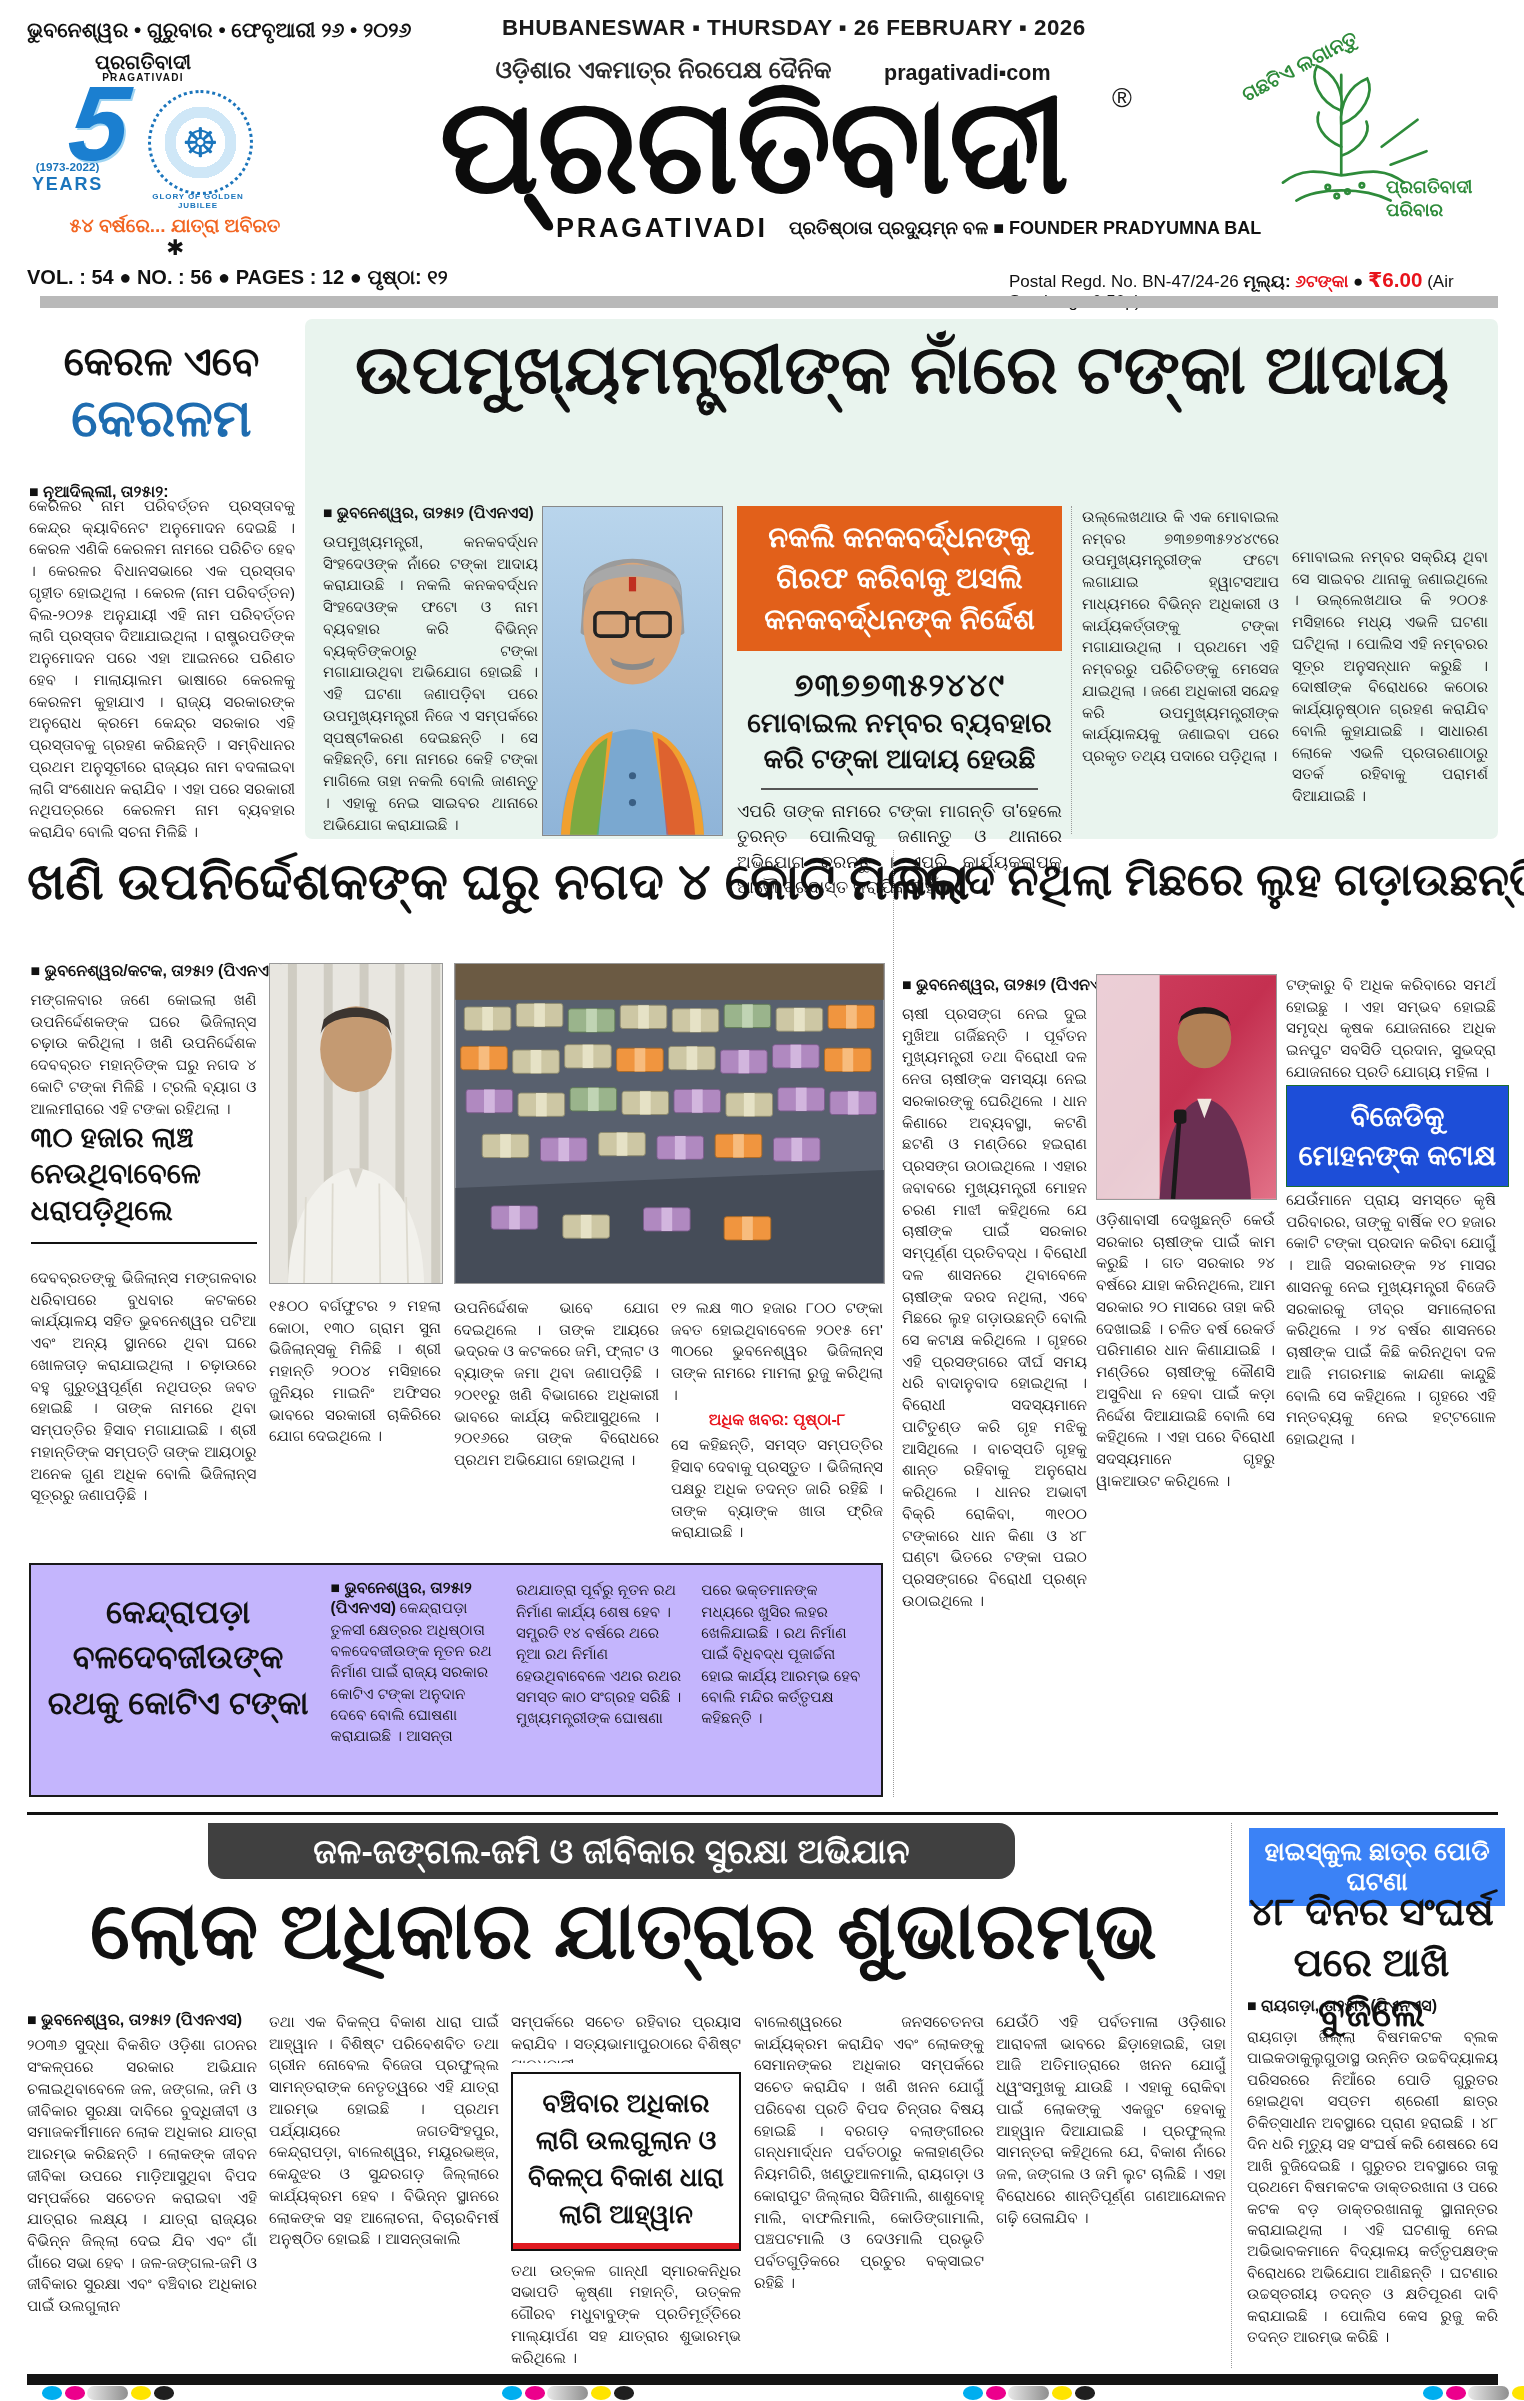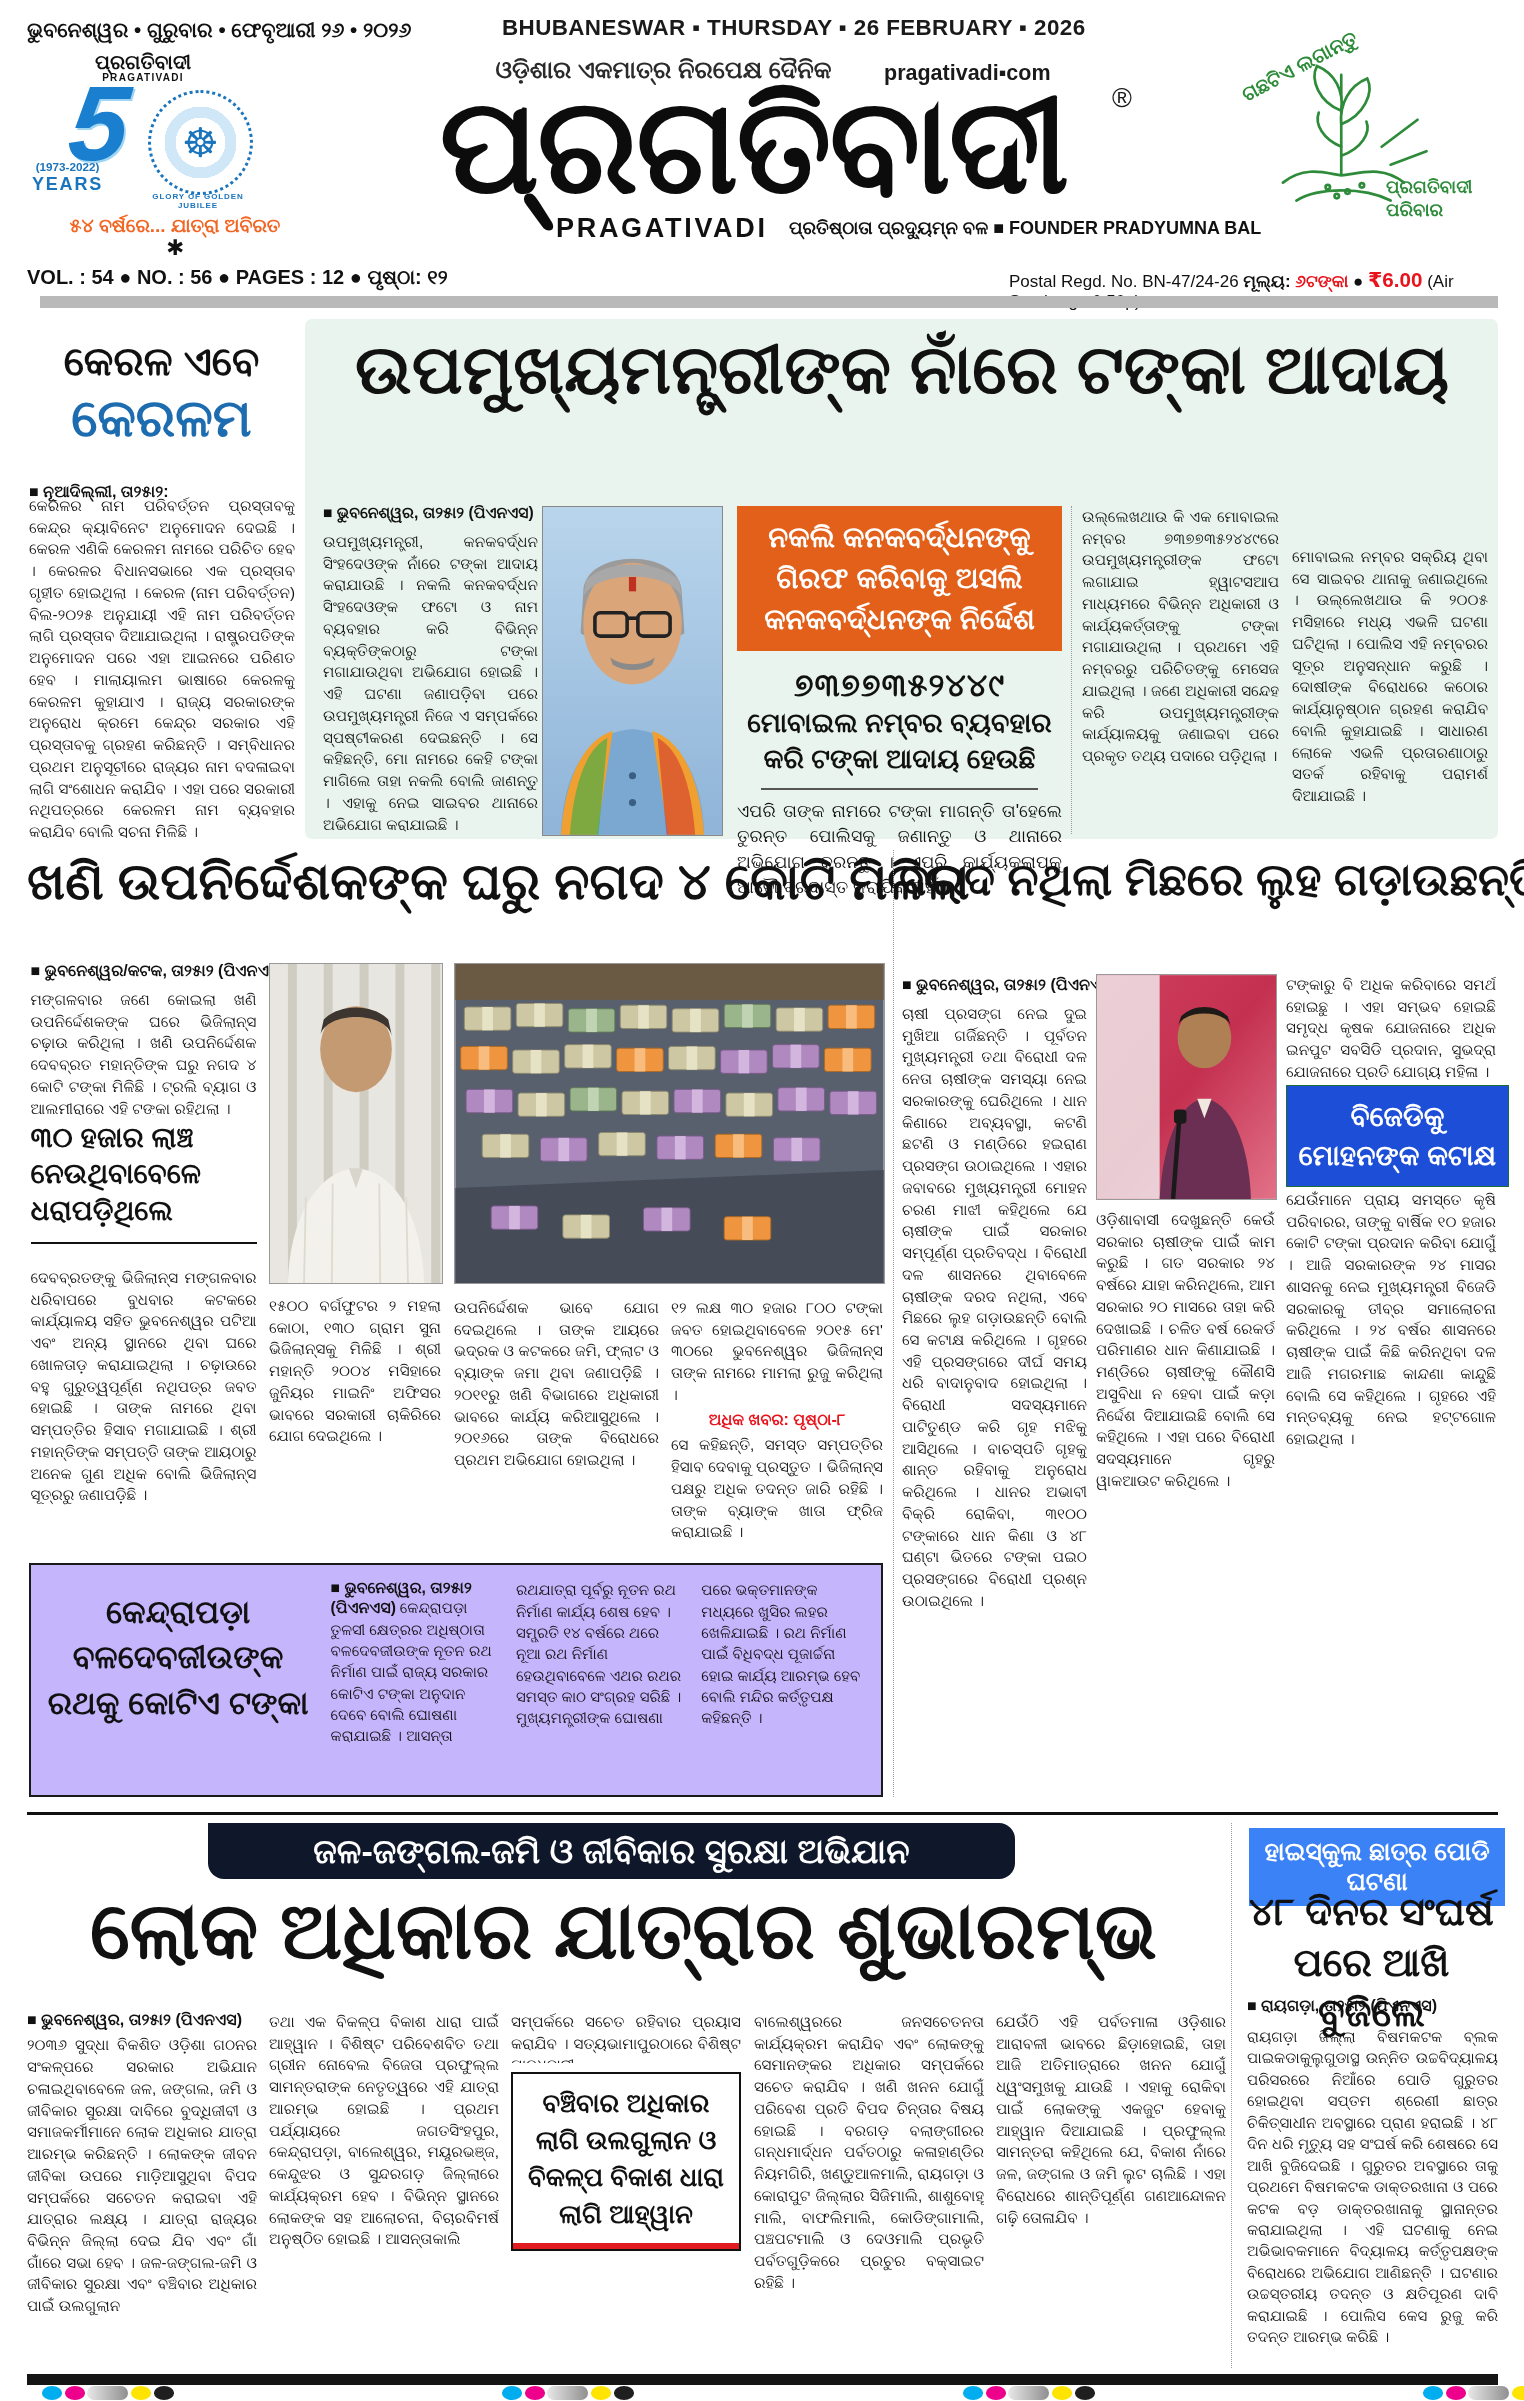--- a/index.html
+++ b/index.html
@@ -92,21 +92,21 @@
   .asm-date{left:902px;top:976px;}
   .asm-col1{left:902px;top:1003px;width:185px;height:795px;}
   .photo-assembly{left:1096px;top:974px;width:179px;height:224px;border:0.9px solid #999;}
   .asm-col2{left:1096px;top:1209px;width:179px;height:588px;}
   .asm-col3a{left:1286px;top:974px;width:210px;height:106px;}
   .green-box{left:1286px;top:1085px;width:210px;background:#1d4ed8;color:#fff;text-align:center;
              font-size:28px;font-weight:900;line-height:1.4;padding:10.8px 5.4px;border:0.9px solid #1d6e30;}
   .asm-col3b{left:1286px;top:1189px;width:210px;height:574px;}
   
   .row3-rule{left:27px;top:1812px;width:1471px;height:2.7px;background:#111;}
-  .blue-banner{left:208px;top:1823px;width:807px;height:56px;background:#0f172a;border-radius:0 16px 16px 16px;
+  .blue-banner{left:208px;top:1823px;width:807px;height:56px;background:#404040;border-radius:0 16px 16px 16px;
                color:#fff;text-align:center;font-size:34px;font-weight:900;line-height:56px;}
   .yatra-head{left:27px;top:1882px;width:1193px;text-align:center;font-size:79px;font-weight:900;line-height:1.25;white-space:nowrap;}
   .ycol{top:2011px;width:230px;height:357px;position:absolute;}
   .ycol .dateline{margin-bottom:5.4px;}
   .ybox{border:2.7px solid #111;margin:9px 0;padding:10.8px 7.2px 0 7.2px;text-align:center;font-size:26px;font-weight:900;line-height:1.42;}
   .ybox .redbar{height:5.4px;background:#e01b22;margin:10.8px -7.2px 0 -7.2px;}
   .fire-dot{left:1231px;top:1823px;height:545px;}
   .fire-banner{left:1249px;top:1828px;width:249px;background:#3b82f6;color:#fff;text-align:center;
                font-size:25px;font-weight:900;padding:9px 3.6px;}
   .fire-head{left:1245px;top:1887px;width:253px;text-align:center;font-size:39px;font-weight:900;line-height:1.3;}
@@ -378,20 +378,21 @@
   </div>
   <div class="ycol" style="left:269px;">
     <div class="body-text" style="height:357px;">ତଥା ଏକ ବିକଳ୍ପ ବିକାଶ ଧାରା ପାଇଁ ଆହ୍ୱାନ । ବିଶିଷ୍ଟ ପରିବେଶବିତ ତଥା ଗ୍ରୀନ ନୋବେଲ ବିଜେତା ପ୍ରଫୁଲ୍ଲ ସାମନ୍ତରାଙ୍କ ନେତୃତ୍ୱରେ ଏହି ଯାତ୍ରା ଆରମ୍ଭ ହୋଇଛି । ପ୍ରଥମ ପର୍ଯ୍ୟାୟରେ ଜଗତସିଂହପୁର, କେନ୍ଦ୍ରାପଡ଼ା, ବାଲେଶ୍ୱର, ମୟୂରଭଞ୍ଜ, କେନ୍ଦୁଝର ଓ ସୁନ୍ଦରଗଡ଼ ଜିଲ୍ଲାରେ କାର୍ଯ୍ୟକ୍ରମ ହେବ । ବିଭିନ୍ନ ସ୍ଥାନରେ ଲୋକଙ୍କ ସହ ଆଲୋଚନା, ବିଚାରବିମର୍ଷ ଅନୁଷ୍ଠିତ ହୋଇଛି । ଆସନ୍ତାକାଲି</div>
   </div>
   <div class="ycol" style="left:511px;">
     <div class="body-text" style="height:52px;">ସମ୍ପର୍କରେ ସଚେତ ରହିବାର ପ୍ରୟାସ କରାଯିବ । ସତ୍ୟଭାମାପୁରଠାରେ ବିଶିଷ୍ଟ ଗାନ୍ଧିବାଦୀ</div>
     <div class="ybox">
       <span>ବଞ୍ଚିବାର ଅଧିକାର ଲାଗି ଉଲଗୁଲାନ ଓ ବିକଳ୍ପ ବିକାଶ ଧାରା ଲାଗି ଆହ୍ୱାନ</span>
       <div class="redbar"></div>
     </div>
+    <div class="body-text" style="height:135px;">ତଥା ଉତ୍କଳ ଗାନ୍ଧୀ ସ୍ମାରକନିଧିର ସଭାପତି କୃଷ୍ଣା ମହାନ୍ତି, ଉତ୍କଳ ଗୌରବ ମଧୁବାବୁଙ୍କ ପ୍ରତିମୂର୍ତ୍ତିରେ ମାଲ୍ୟାର୍ପଣ ସହ ଯାତ୍ରାର ଶୁଭାରମ୍ଭ କରିଥିଲେ ।</div>
   </div>
   <div class="ycol" style="left:754px;">
     <div class="body-text" style="height:357px;">ବାଲେଶ୍ୱରରେ ଜନସଚେତନତା କାର୍ଯ୍ୟକ୍ରମ କରାଯିବ ଏବଂ ଲୋକଙ୍କୁ ସେମାନଙ୍କର ଅଧିକାର ସମ୍ପର୍କରେ ସଚେତ କରାଯିବ । ଖଣି ଖନନ ଯୋଗୁଁ ପରିବେଶ ପ୍ରତି ବିପଦ ଚିନ୍ତାର ବିଷୟ ହୋଇଛି । ବରଗଡ଼ ବଲାଙ୍ଗୀରର ଗନ୍ଧମାର୍ଦ୍ଧନ ପର୍ବତଠାରୁ କଳାହାଣ୍ଡିର ନିୟମଗିରି, ଖଣ୍ଡୁଆଳମାଲି, ରାୟଗଡ଼ା ଓ କୋରାପୁଟ ଜିଲ୍ଲାର ସିଜିମାଲି, ଶାଶୁବୋହୂ ମାଲି, ବାଫଲିମାଲି, କୋଡିଙ୍ଗାମାଲି, ପଞ୍ଚପଟମାଲି ଓ ଦେଓମାଲି ପ୍ରଭୃତି ପର୍ବତଗୁଡ଼ିକରେ ପ୍ରଚୁର ବକ୍ସାଇଟ ରହିଛି ।</div>
   </div>
   <div class="ycol" style="left:996px;">
     <div class="body-text" style="height:357px;">ଯେଉଁଠି ଏହି ପର୍ବତମାଳା ଓଡ଼ିଶାର ଆରାବଳୀ ଭାବରେ ଛିଡ଼ାହୋଇଛି, ତାହା ଆଜି ଅତିମାତ୍ରାରେ ଖନନ ଯୋଗୁଁ ଧ୍ୱଂସମୁଖକୁ ଯାଉଛି । ଏହାକୁ ରୋକିବା ପାଇଁ ଲୋକଙ୍କୁ ଏକଜୁଟ ହେବାକୁ ଆହ୍ୱାନ ଦିଆଯାଇଛି । ପ୍ରଫୁଲ୍ଲ ସାମନ୍ତରା କହିଥିଲେ ଯେ, ବିକାଶ ନାଁରେ ଜଳ, ଜଙ୍ଗଲ ଓ ଜମି ଲୁଟ ଚାଲିଛି । ଏହା ବିରୋଧରେ ଶାନ୍ତିପୂର୍ଣ୍ଣ ଗଣଆନ୍ଦୋଳନ ଗଢ଼ି ତୋଳାଯିବ ।</div>
   </div>
 
   <div class="abs dotted-v fire-dot"></div>
   <div class="abs fire-banner">ହାଇସ୍କୁଲ ଛାତ୍ର ପୋଡି ଘଟଣା</div>

